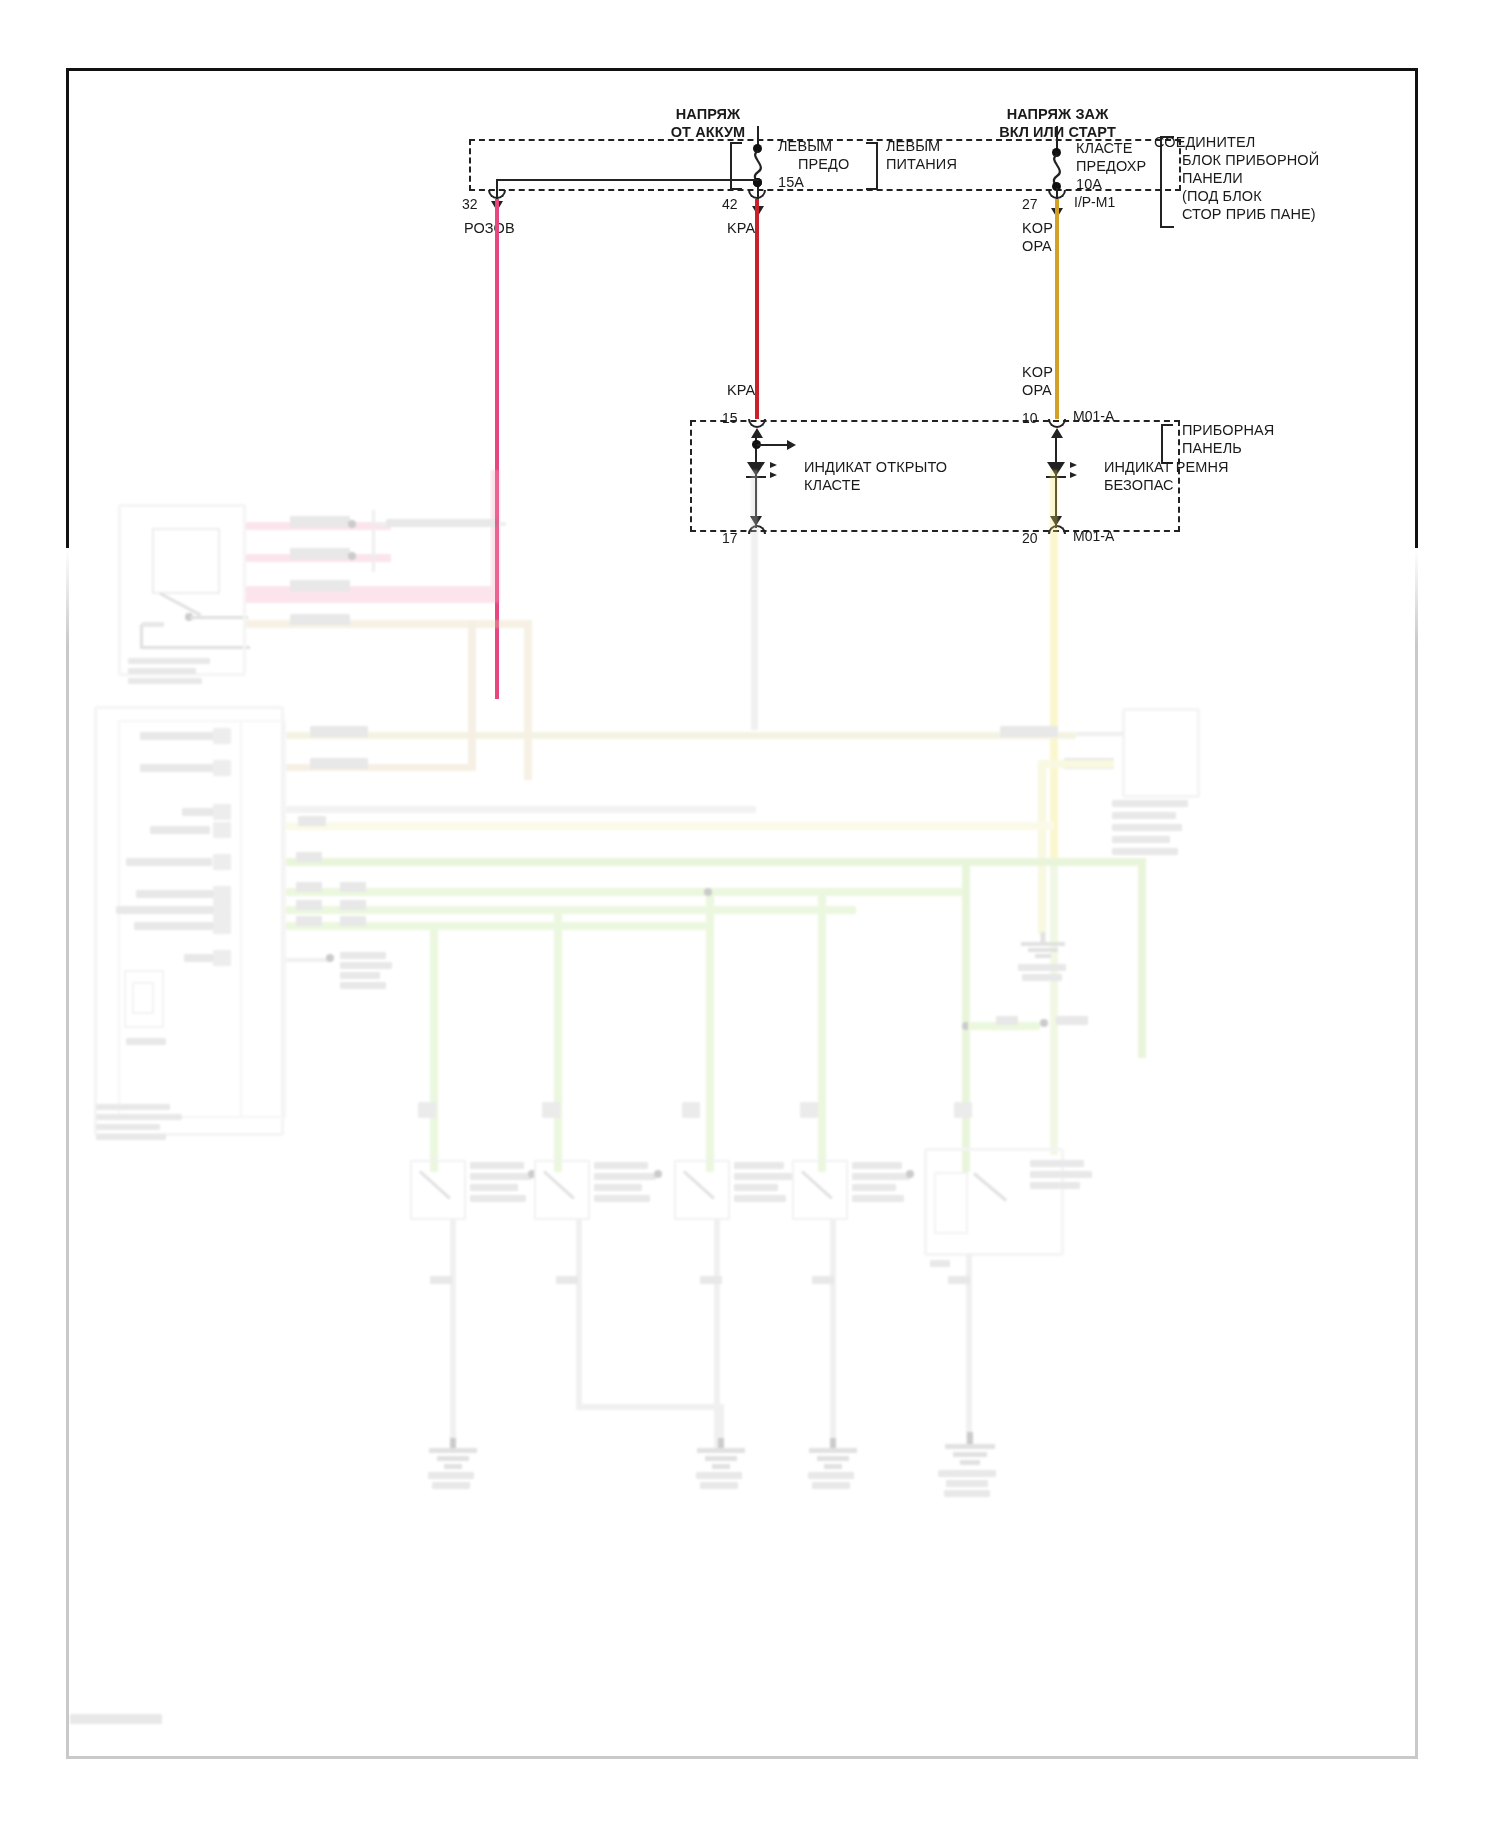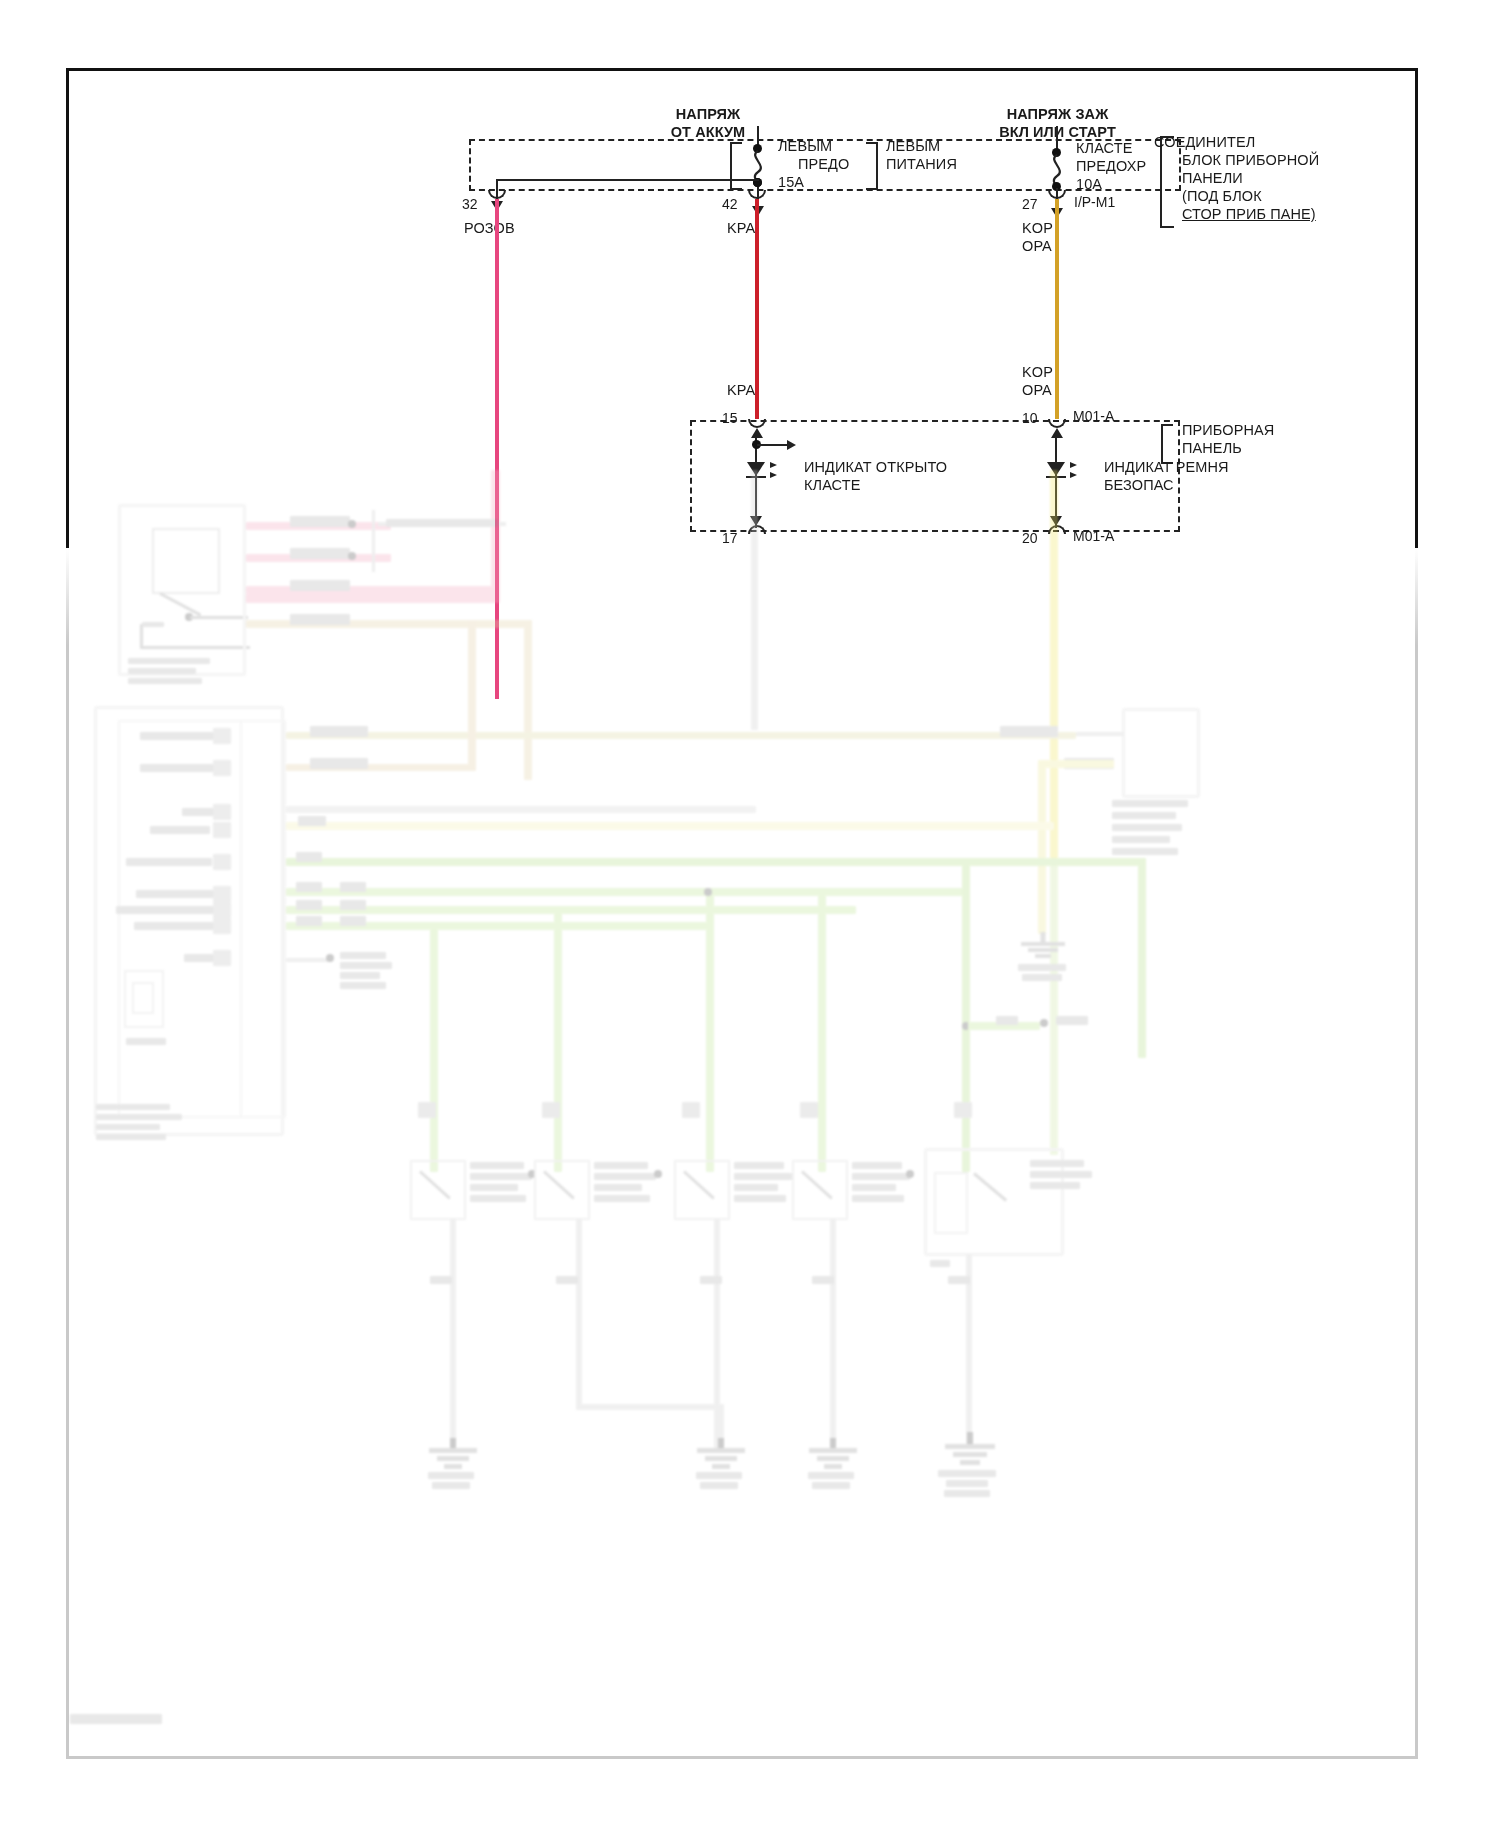--- a/index.html
+++ b/index.html
@@ -97,21 +97,21 @@
 
   <div class="dashbox" style="left:469px;top:139px;width:712px;height:0;border-bottom:none;border-left:none;border-right:none;"></div>
 
   <div class="dashbox" style="left:469px;top:189px;width:712px;height:0;border-bottom:none;border-left:none;border-right:none;"></div>
 
   <div class="brk-l" style="left:1160px;top:136px;width:14px;height:92px;"></div>
   <div class="lbl" style="left:1154px;top:134px;">СОЕДИНИТЕЛ</div>
   <div class="lbl" style="left:1182px;top:152px;">БЛОК ПРИБОРНОЙ</div>
   <div class="lbl" style="left:1182px;top:170px;">ПАНЕЛИ</div>
   <div class="lbl" style="left:1182px;top:188px;">(ПОД БЛОК</div>
-  <div class="lbl" style="left:1182px;top:206px;text-decoration:underline;">СТОР ПРИБ ПАНЕ)</div>
+  <div class="lbl" style="left:1182px;top:206px;">СТОР ПРИБ ПАНЕ)</div>
 
   <div class="vline" style="left:757px;top:126px;height:22px;"></div>
   <div class="dot" style="left:753px;top:144px;"></div>
   <div class="fuse" style="position:absolute;left:744px;top:150px;">
     <svg width="28" height="34" viewBox="0 0 28 34">
       <path d="M14 1 C 4 6, 24 16, 14 22 C 8 26, 12 30, 14 33" fill="none" stroke="#222" stroke-width="2.2"></path>
     </svg>
   </div>
   <div class="dot" style="left:753px;top:178px;"></div>
   <div class="vline" style="left:757px;top:184px;height:28px;"></div>

